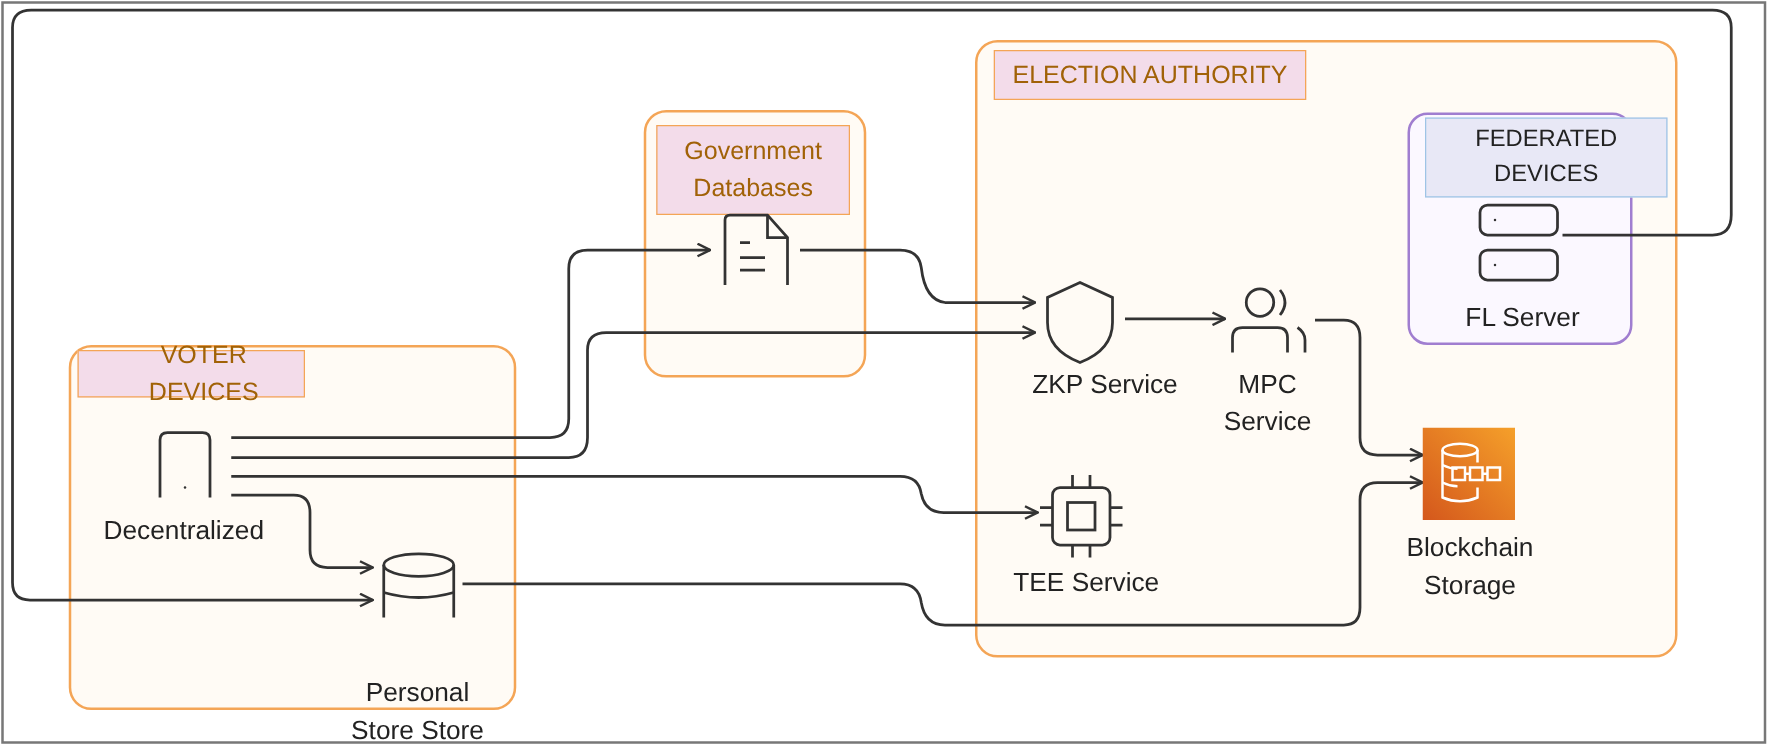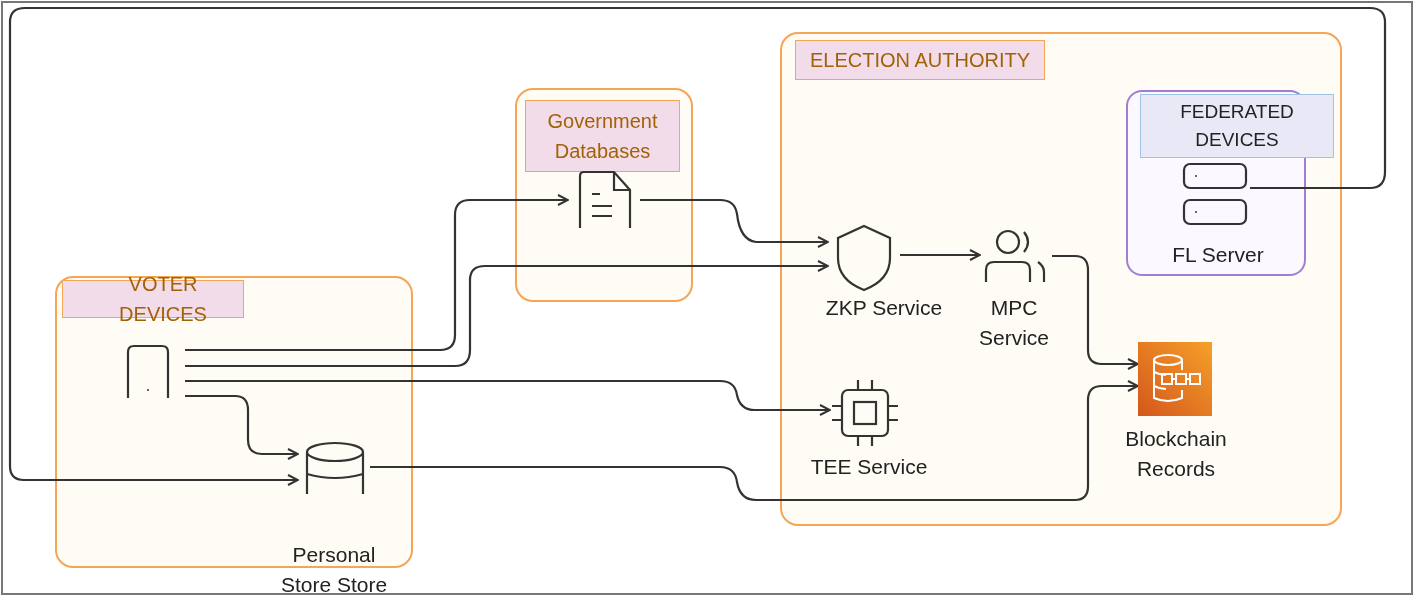--- a/index.html
+++ b/index.html
@@ -110,30 +110,31 @@
 </svg>
 
 <svg class="icon" style="left:1182px;top:162px;" width="66" height="66" viewBox="0 0 66 66">
   <rect x="2" y="2" width="62" height="24" rx="6" fill="none" stroke="#333" stroke-width="2.2"></rect>
   <rect x="2" y="38" width="62" height="24" rx="6" fill="none" stroke="#333" stroke-width="2.2"></rect>
   <circle cx="14" cy="14" r="1" fill="#333"></circle>
   <circle cx="14" cy="50" r="1" fill="#333"></circle>
 </svg>
 
 <div class="label" style="left:147px;top:410px;">
+  <div>Decentralized</div>
 </div>
 <div class="label" style="left:334px;top:500px;margin-top:40px;">
   <div>Personal</div>
   <div>Store Store</div>
 </div>
 <div class="label" style="left:604px;top:232px;">
 </div>
 <div class="label" style="left:867px;top:293px;margin-left:17px;">ZKP Service</div>
 <div class="label" style="left:1014px;top:293px;">
   <div>MPC</div>
   <div>Service</div>
 </div>
 <div class="label" style="left:869px;top:452px;">TEE Service</div>
 <div class="label" style="left:1176px;top:424px;">
   <div>Blockchain</div>
-  <div>Records</div>
+  <div>Storage</div>
 </div>
 <div class="label" style="left:1218px;top:240px;">FL Server</div>
 
 </body></html>

